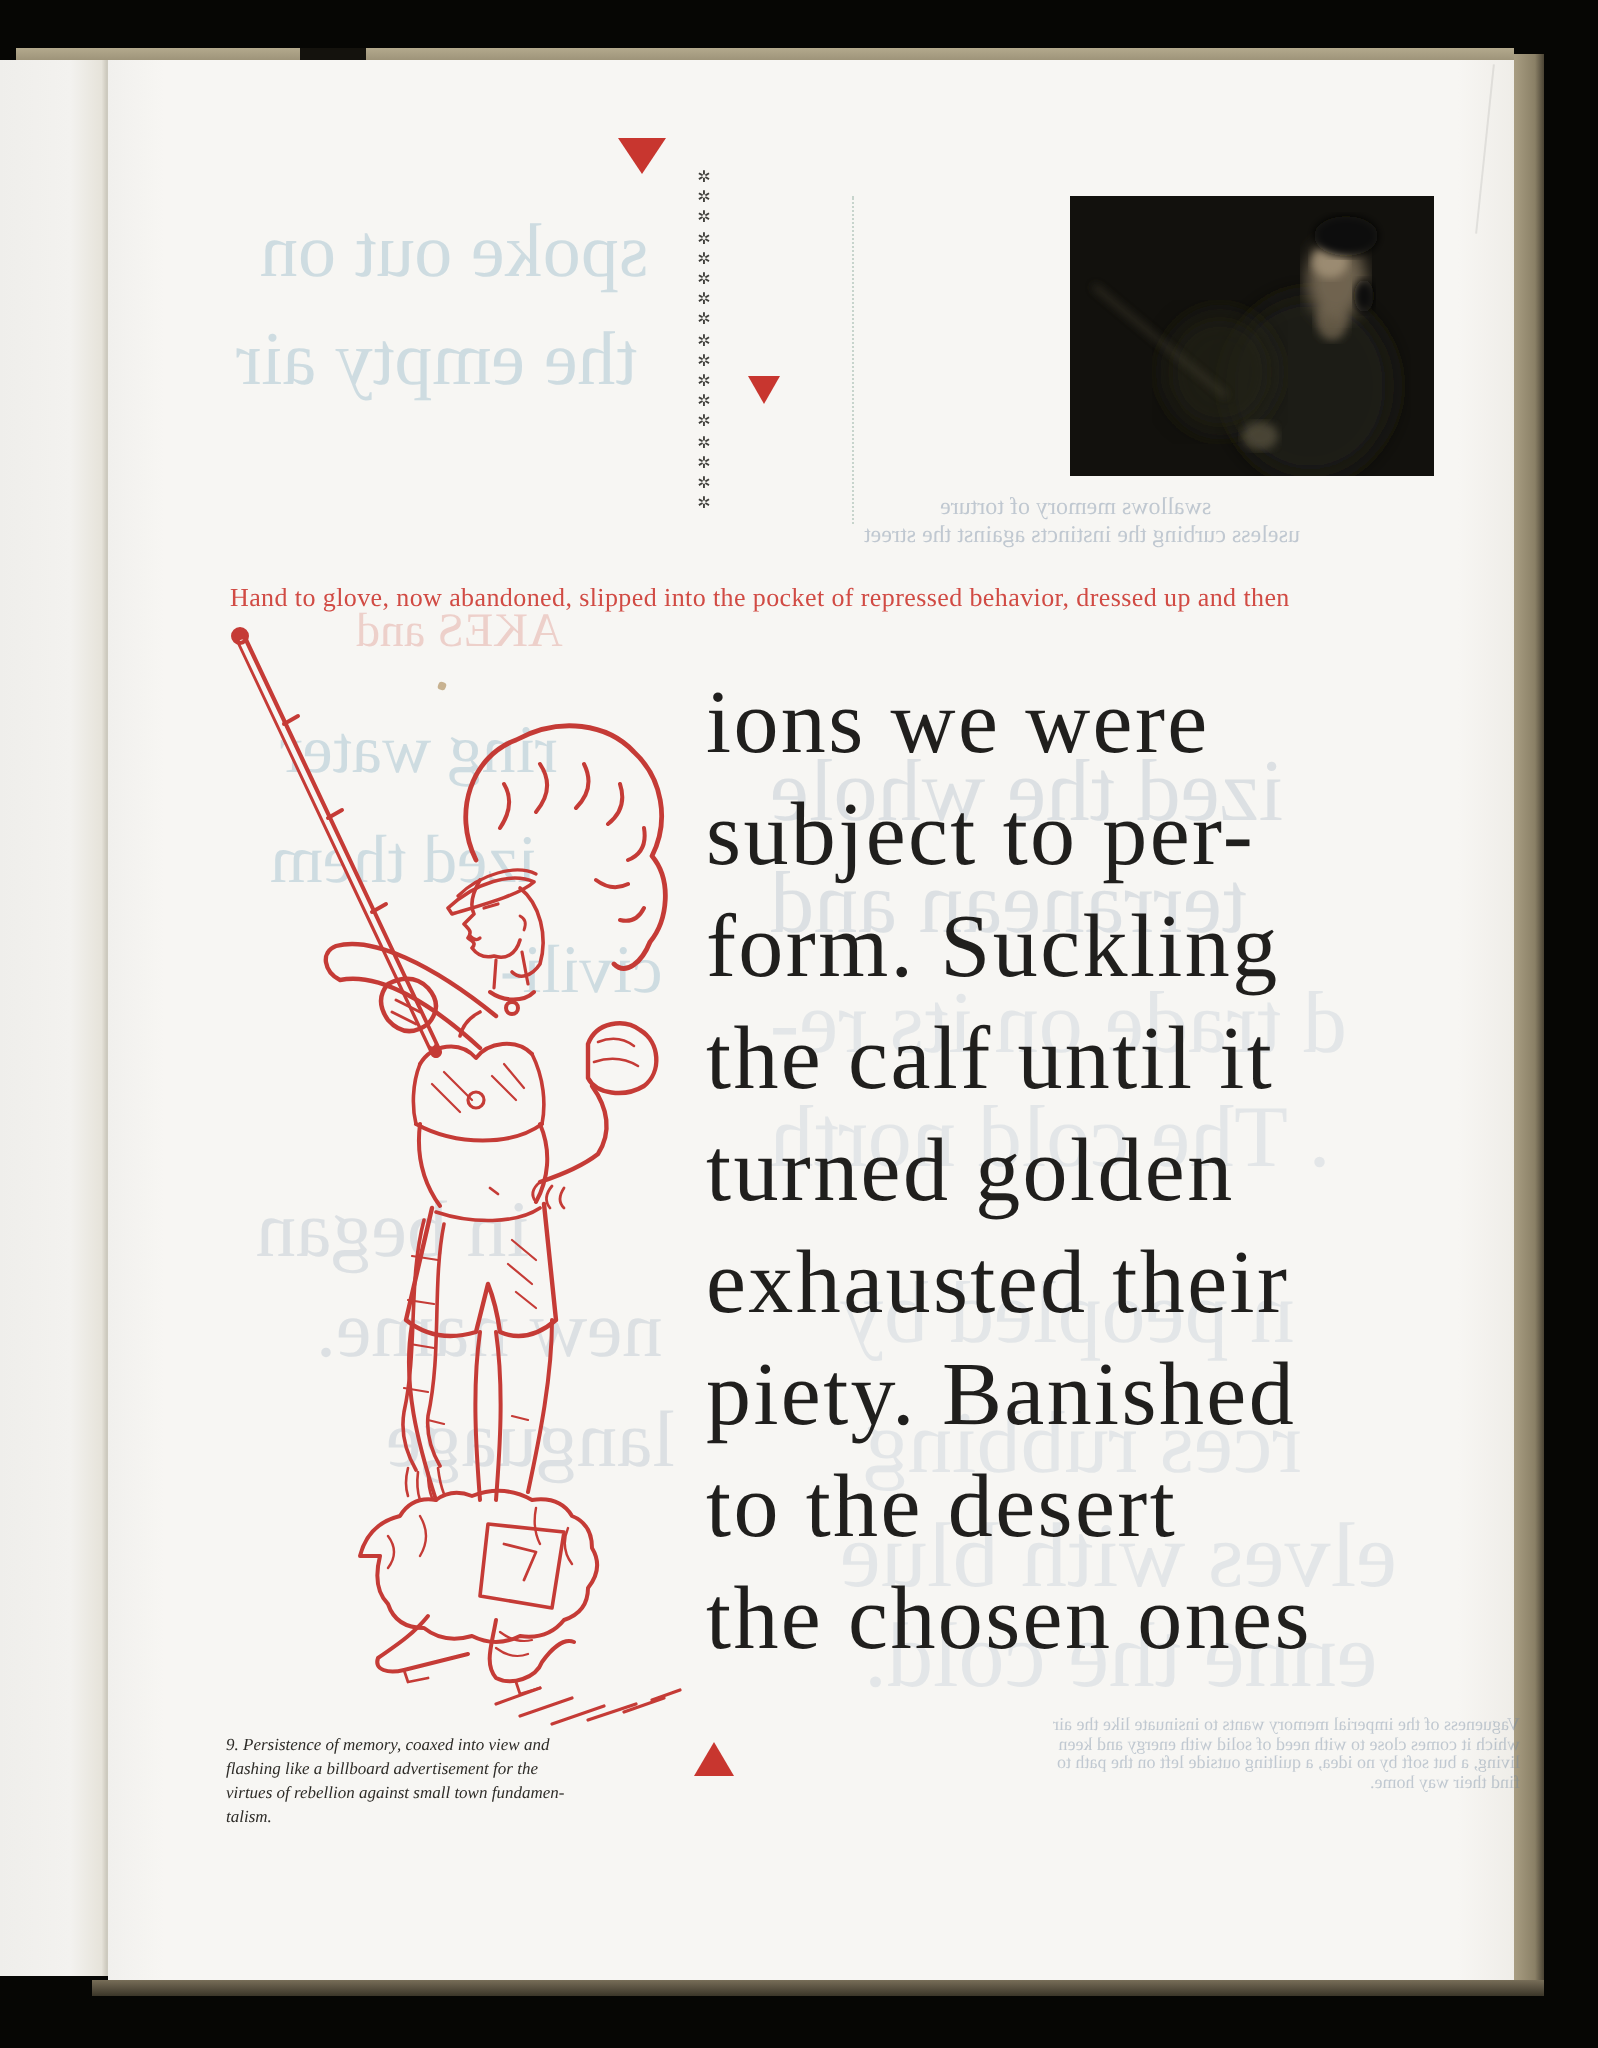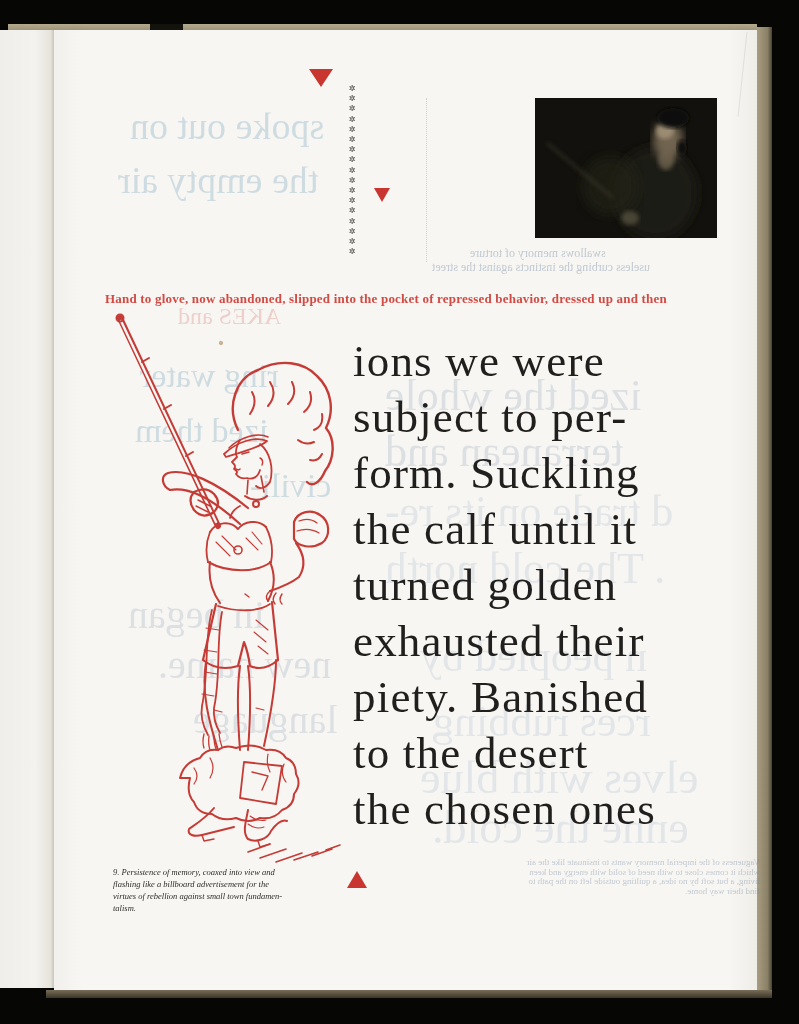--- a/index.html
+++ b/index.html
@@ -38,22 +38,22 @@
                 border-right:12px solid transparent;border-top:18px solid #c8362f;}
   .tri-down-small{left:374px;top:188px;border-left:8px solid transparent;
                   border-right:8px solid transparent;border-top:14px solid #c8362f;}
   .tri-up{left:347px;top:871px;border-left:10px solid transparent;
           border-right:10px solid transparent;border-bottom:17px solid #c8362f;}
   .asterisks{position:absolute;left:345px;top:84px;width:14px;z-index:3;text-align:center;
              font-family:"DejaVu Sans",sans-serif;font-size:8px;line-height:10.2px;
              color:#41403c;white-space:pre-line;}
   .caption-top{position:absolute;left:380px;top:215px;width:150px;z-index:3;
                font-size:8.5px;line-height:11.5px;color:#2e2c28;white-space:pre-line;}
-  .headline{position:absolute;left:105px;top:291px;width:640px;z-index:3;
-            font-size:13px;font-weight:bold;letter-spacing:.2px;color:#d14b44;}
+  .headline{position:absolute;left:115px;top:291px;width:640px;z-index:3;
+            font-size:13px;font-weight:normal;letter-spacing:.2px;color:#d14b44;}
   .bodytext{position:absolute;left:353px;top:333px;width:400px;z-index:3;
             font-size:45px;line-height:56px;letter-spacing:1.2px;color:#201f1d;
             white-space:pre-line;font-family:Liberation Serif, serif;}
   .caption-bottom{position:absolute;left:113px;top:866px;width:200px;z-index:3;
                   font-size:8.5px;line-height:12px;color:#2e2c28;white-space:pre-line;font-style:italic;}
   .photo{position:absolute;left:535px;top:98px;width:182px;height:140px;z-index:3;}
   .majorette{position:absolute;left:98px;top:310px;width:255px;height:565px;z-index:2;}
 </style>
 </head>
 <body>

